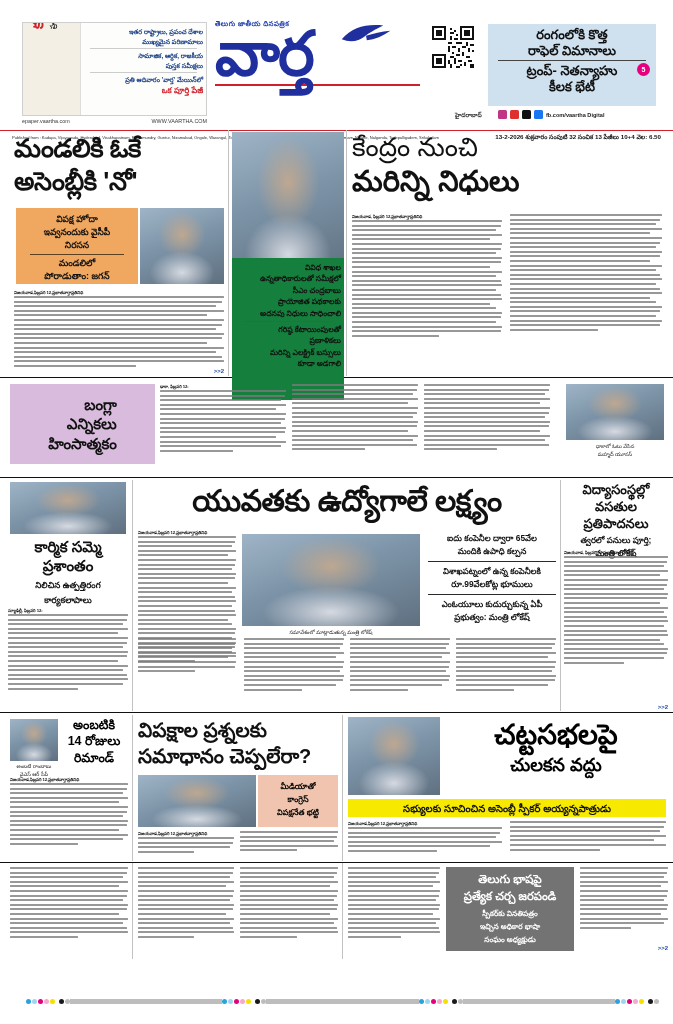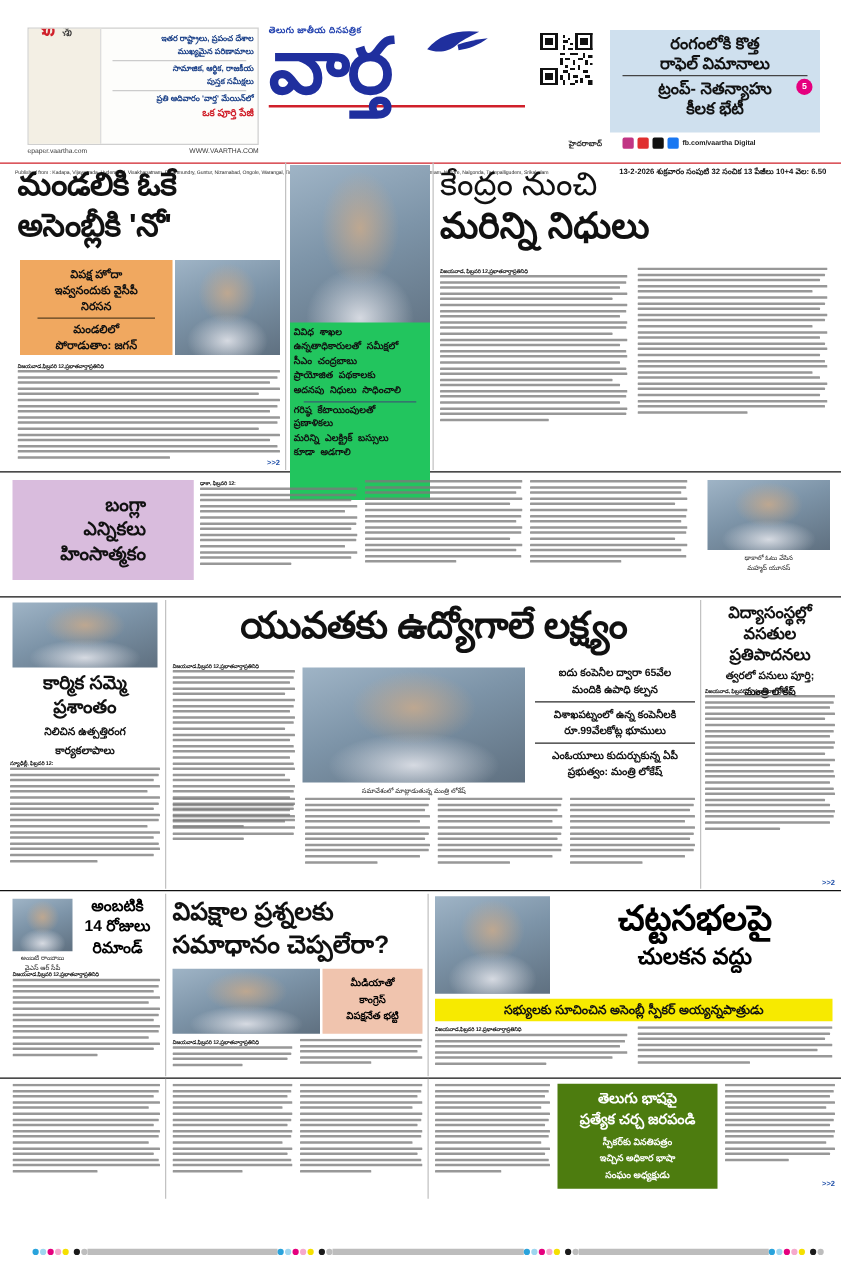--- a/index.html
+++ b/index.html
@@ -116,21 +116,21 @@
       radial-gradient(ellipse 55% 40% at 50% 85%, rgba(240,240,245,.8), transparent 70%);
   }
   .cap { font-size: 5.2px; color: #222; text-align: center; padding-top: 1px; }
 
   .hl-right { position: absolute; left: 352px; top: 4px; width: 312px; }
   .hl-right .h1 { font-size: 26px; font-weight: normal; color: #111; line-height: 1.22; }
   .hl-right .h2 { font-size: 29px; font-weight: bold; color: #111; line-height: 1.18; }
 
   .blue-box {
     position: absolute; left: 232px; top: 258px; width: 112px; height: 142px;
-    background: #22c55e; text-align: left; padding: 4px 3px; font-family: Liberation Mono, monospace;
+    background: #15803d; text-align: right; padding: 4px 3px;
   }
   .blue-box .t { font-size: 7.6px; font-weight: bold; color: #111; line-height: 1.5; }
   .bb-div { height: 1px; background: #3b5d73; margin: 2px 8px; }
 
   
   .band { position: relative; height: 100px; border-bottom: 1.5px solid #111; }
   .purple {
     position: absolute; left: 10px; top: 6px; width: 145px; height: 80px;
     background: #d9bcdd; display: flex; align-items: center; justify-content: center;
   }
@@ -151,21 +151,21 @@
   .bot .h { font-size: 20px; font-weight: bold; color: #111; line-height: 1.3; }
   .peach {
     background: #f0c4ae; text-align: center;
   }
   .yellowbar {
     background: #f7ea00; text-align: center; font-size: 10px; font-weight: bold; color: #111;
     line-height: 1.5;
   }
 
   .green-box {
-    background: #4d7c0f; text-align: center; color: #fff; padding: 4px 3px;
+    background: #737373; text-align: center; color: #fff; padding: 4px 3px;
   }
   .green-box .t1 { font-size: 11.5px; font-weight: bold; line-height: 1.5; }
   .green-box .t2 { font-size: 7.4px; font-weight: bold; line-height: 1.5; margin-top: 2px; }
 
   .regmarks { position: absolute; left: 0; bottom: 18px; width: 673px; height: 9px; display: flex; align-items: center; }
   .rm-grp { display: flex; gap: 1px; align-items: center; }
   .rm { width: 5px; height: 5px; border-radius: 50%; }
   .rm-bar { height: 5px; background: #bdbdbd; flex: 1; }
 </style>
 </head>

